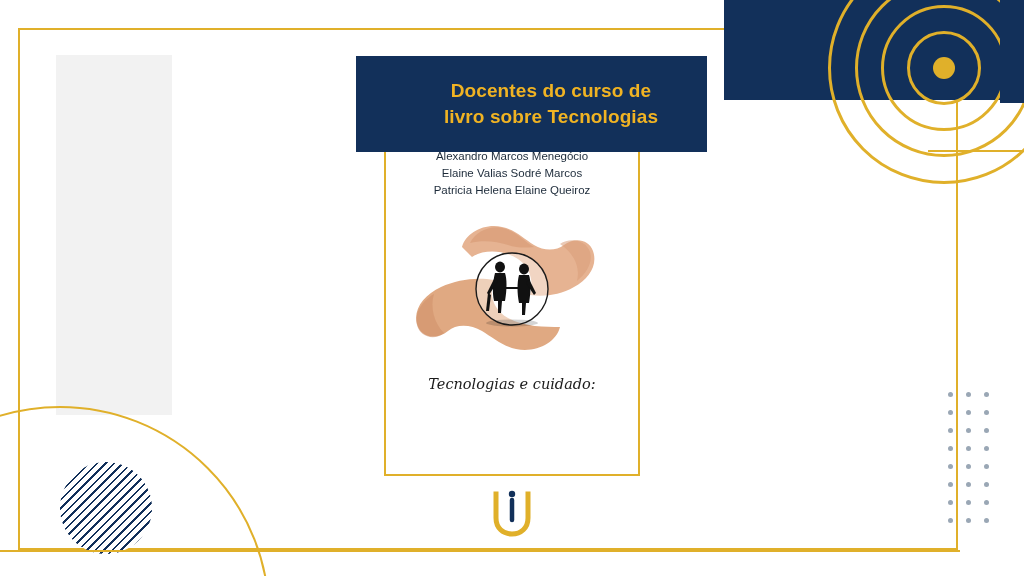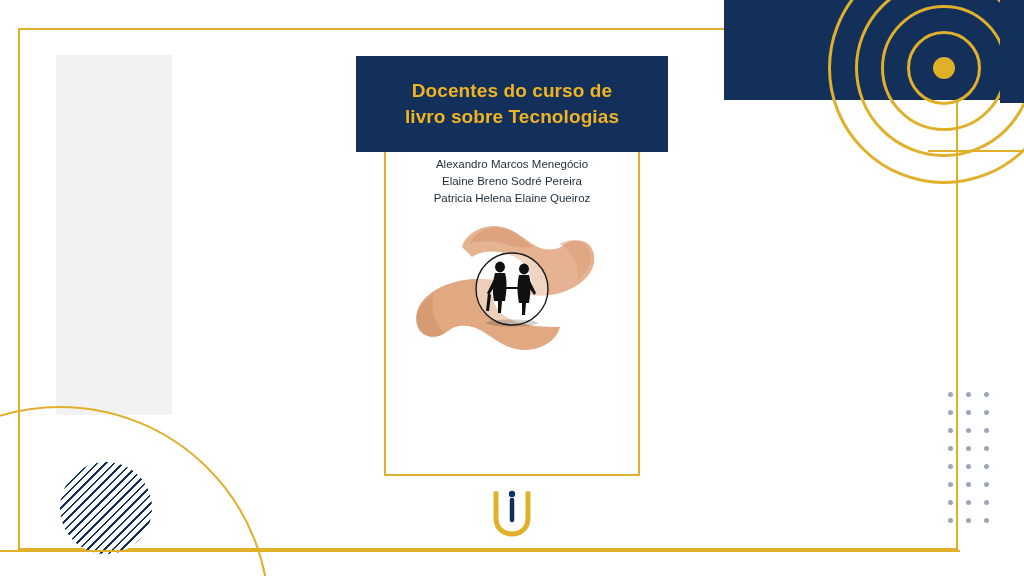--- a/index.html
+++ b/index.html
@@ -141,33 +141,34 @@
   .cover-banner {
     position: absolute;
     left: 356px;
     top: 56px;
     width: 312px;
     height: 96px;
     background: #12305a;
     display: flex;
     align-items: center;
     justify-content: center;
+    padding-left: 39px;
   }
   .cover-banner-text {
     color: #f0b323;
     font-weight: bold;
     font-size: 19px;
     line-height: 26px;
     text-align: center;
     letter-spacing: .1px;
   }
   .authors {
     position: absolute;
     left: 384px;
-    top: 156px;
+    top: 148px;
     width: 256px;
     text-align: center;
     color: #1d2b3a;
     font-size: 11.5px;
     line-height: 17px;
   }
   .hands-art {
     position: absolute;
     left: 384px;
     top: 215px;
@@ -251,21 +252,21 @@
 
   <div class="cover-banner">
     <div class="cover-banner-text">
       <div>Docentes do curso de</div>
       <div>livro sobre Tecnologias</div>
     </div>
   </div>
 
   <div class="authors">
     <div>Alexandro Marcos Menegócio</div>
-    <div>Elaine Breno Sodré Pereira</div>
+    <div>Elaine Valias Sodré Marcos</div>
     <div>Patricia Helena Elaine Queiroz</div>
   </div>
 
   <div class="hands-art">
     <svg viewBox="0 0 256 145" width="256" height="145" xmlns="http://www.w3.org/2000/svg">
 
       <path d="M78 32 C82 18, 100 8, 118 12 C132 15, 140 24, 150 30 C160 36, 172 36, 180 30 C190 22, 205 24, 209 36 C214 50, 205 64, 190 72 C176 80, 160 82, 146 80 C150 66, 146 52, 134 44 C120 35, 100 34, 88 42 Z" fill="#e6b392"></path>
       <path d="M86 28 C92 16, 108 9, 122 14 C134 18, 141 27, 150 32 C142 33, 132 33, 124 30 C112 26, 98 25, 86 28 Z" fill="#d89c78" opacity="0.7"></path>
       <path d="M176 29 C186 22, 202 25, 206 37 C209 47, 203 58, 193 66 C196 54, 192 40, 176 29 Z" fill="#d89c78" opacity="0.55"></path>
 
@@ -283,20 +284,21 @@
         <ellipse cx="140" cy="54" rx="5" ry="5.4"></ellipse>
         <path d="M135 60 C133 68, 133 78, 135 88 L138 88 L138 100 L141 100 L142 88 L145 88 C147 76, 147 66, 145 60 Z"></path>
         <path d="M145 64 L152 78 L150 80 L142 68 Z"></path>
         <path d="M120 72 L134 72 L134 74 L120 74 Z"></path>
       </g>
       <ellipse cx="128" cy="108" rx="26" ry="3.4" fill="#111111" opacity="0.18"></ellipse>
     </svg>
   </div>
 
   <div class="book-subtitle">
+    <div>Tecnologias e cuidado:</div>
   </div>
 
   <div class="logo">
     <svg viewBox="0 0 52 52" width="52" height="52" xmlns="http://www.w3.org/2000/svg">
       <path d="M10 6 L10 30 C10 40, 17 46, 26 46 C35 46, 42 40, 42 30 L42 6" fill="none" stroke="#e0b02a" stroke-width="5" stroke-linecap="square"></path>
       <path d="M26 12 L26 32" stroke="#12305a" stroke-width="4.5" stroke-linecap="round"></path>
       <circle cx="26" cy="6" r="3.2" fill="#12305a"></circle>
     </svg>
   </div>
 

